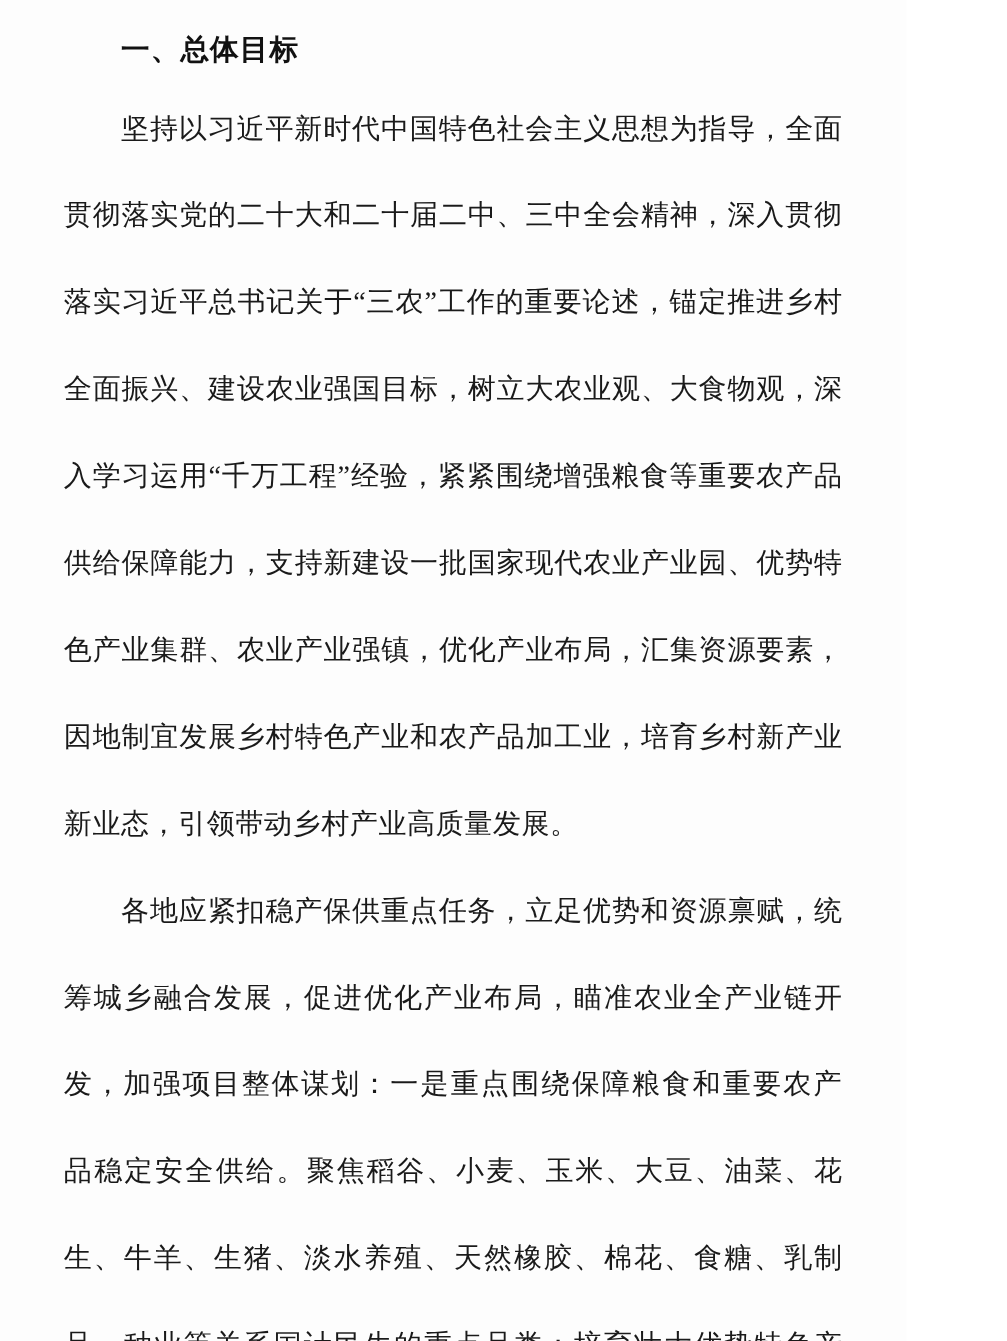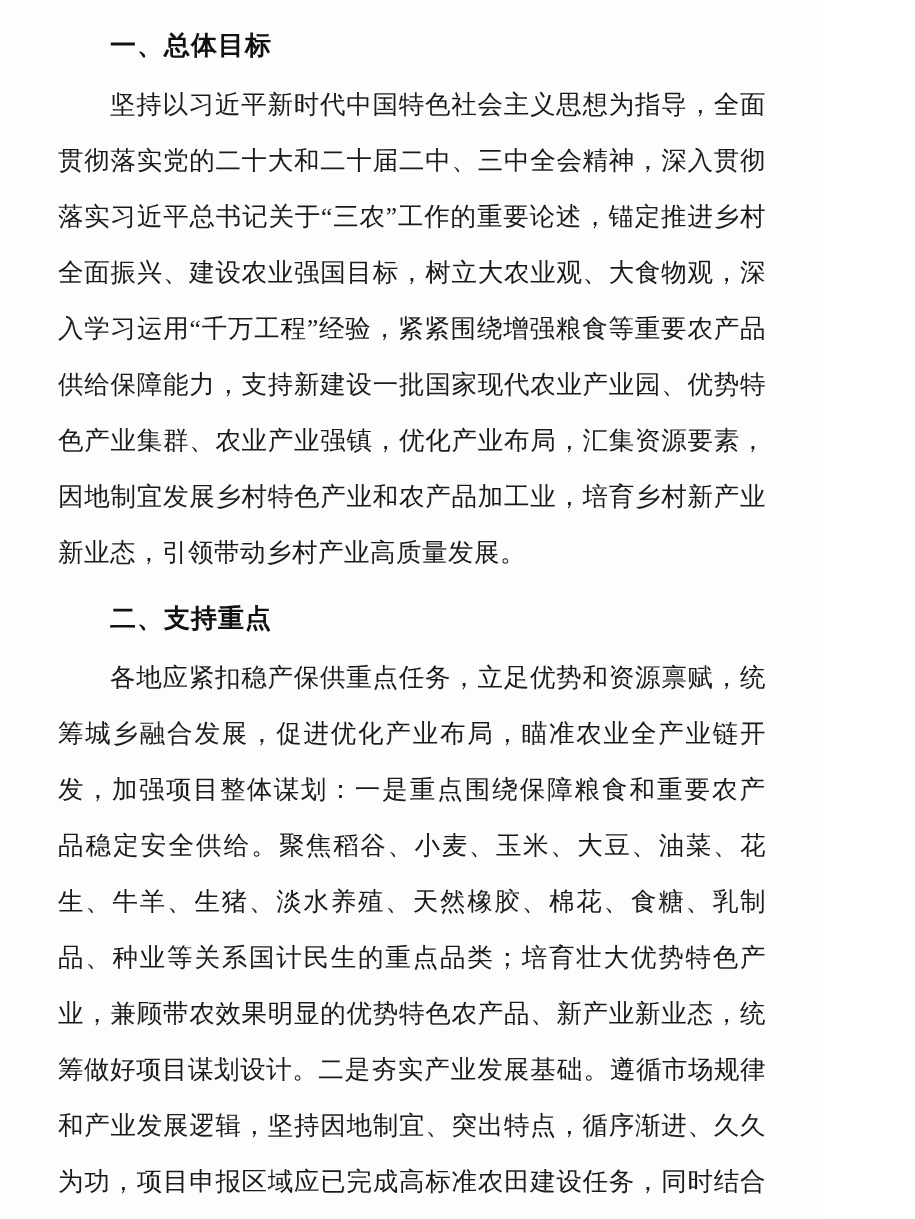--- a/index.html
+++ b/index.html
@@ -29,37 +29,36 @@
     text-indent: 52px;
     margin: 0 0 12px 0;
     line-height: 1.5;
     color: #111;
   }
   .section-heading.second {
     margin-top: 18px;
   }
   .para {
     font-size: 25.5px;
-    line-height: 56px;
+    line-height: 79px;
     text-align: justify;
     text-justify: inter-ideograph;
     text-indent: 52px;
     margin: 0;
     color: #1a1a1a;
     letter-spacing: 0.5px;
   }
   b.bold-run {
     font-weight: normal;
     letter-spacing: 1px;
   }
 </style>
 </head>
 <body>
 
 <div class="page">
 
   <h2 class="section-heading">一、总体目标</h2>
   <p class="para">坚持以习近平新时代中国特色社会主义思想为指导，全面贯彻落实党的二十大和二十届二中、三中全会精神，深入贯彻落实习近平总书记关于“三农”工作的重要论述，锚定推进乡村全面振兴、建设农业强国目标，树立大农业观、大食物观，深入学习运用“千万工程”经验，紧紧围绕增强粮食等重要农产品供给保障能力，支持新建设一批国家现代农业产业园、优势特色产业集群、农业产业强镇，优化产业布局，汇集资源要素，因地制宜发展乡村特色产业和农产品加工业，培育乡村新产业新业态，引领带动乡村产业高质量发展。</p>
 
-  <h2 class="section-heading second">二、支持重点</h2>
   <p class="para">各地应紧扣稳产保供重点任务，立足优势和资源禀赋，统筹城乡融合发展，促进优化产业布局，瞄准农业全产业链开发，加强项目整体谋划：<b class="bold-run">一是重点围绕保障粮食和重要农产品稳定安全供给。</b>聚焦稻谷、小麦、玉米、大豆、油菜、花生、牛羊、生猪、淡水养殖、天然橡胶、棉花、食糖、乳制品、种业等关系国计民生的重点品类；培育壮大优势特色产业，兼顾带农效果明显的优势特色农产品、新产业新业态，统筹做好项目谋划设计。<b class="bold-run">二是夯实产业发展基础。</b>遵循市场规律和产业发展逻辑，坚持因地制宜、突出特点，循序渐进、久久为功，项目申报区域应已完成高标准农田建设任务，同时结合粮食生产功能区、重要农产品生产保护区、农产品主产区等规划以及本省份农产品发展规划布局，提高项目布局的前瞻性、科学性和耦合性。<b class="bold-run">三是强化农业科技和装备支撑。</b>以科技创新引领先进生</p>
 
 </div>
 
 </body></html>

